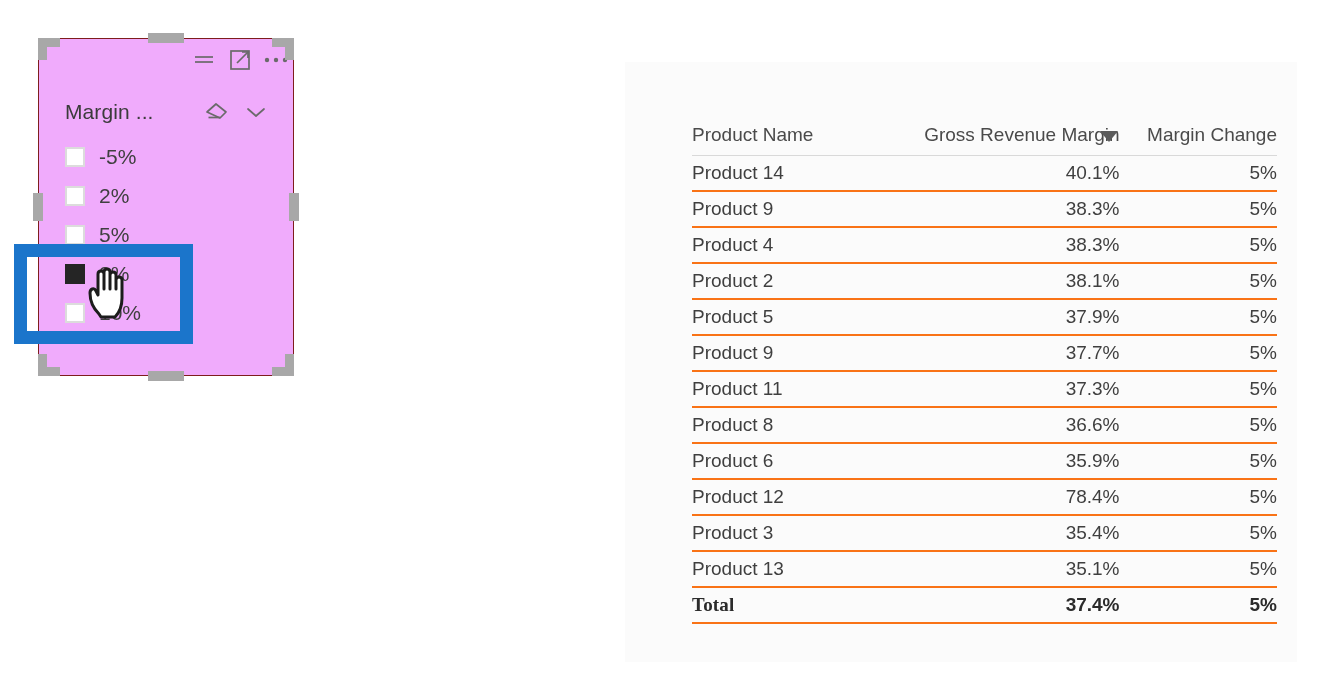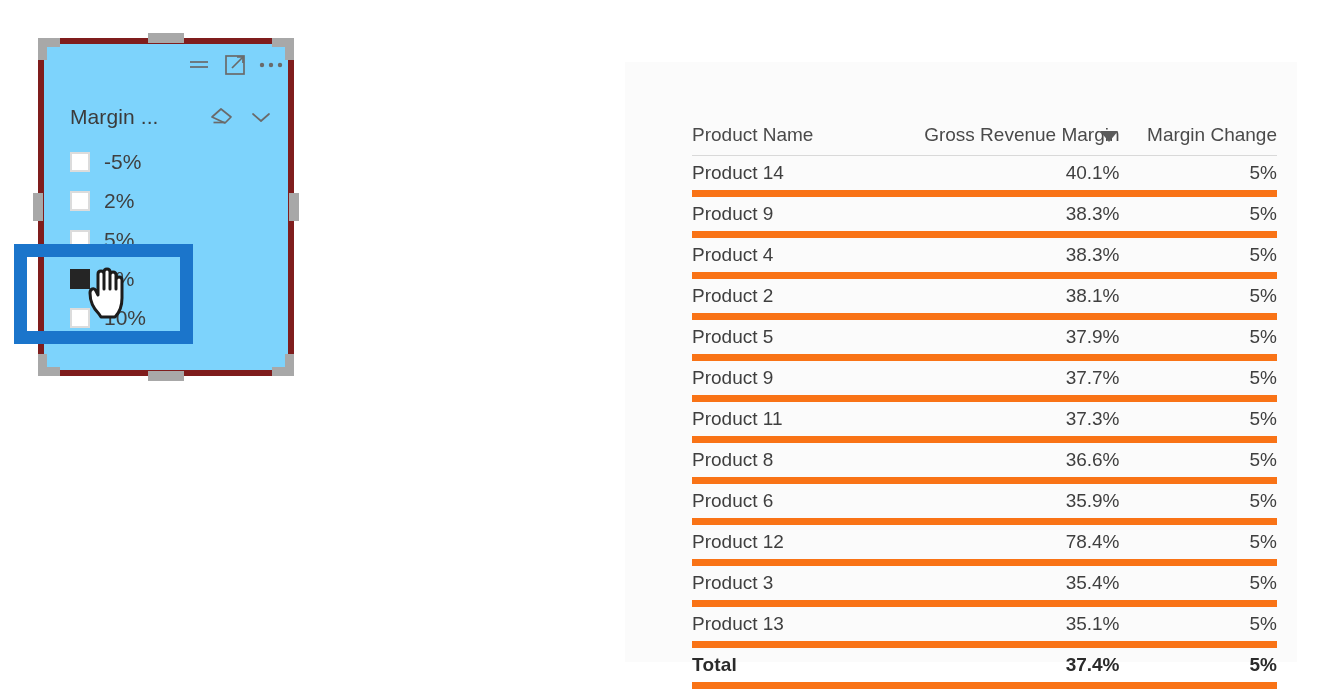--- a/index.html
+++ b/index.html
@@ -20,22 +20,22 @@
   #slicer-wrap {
     position: absolute;
     left: 38px;
     top: 38px;
     width: 256px;
     height: 338px;
   }
   #slicer-panel {
     position: absolute;
     inset: 0;
-    background: #7dd3fc;
-    border: 6px solid #7f1d1d;
+    background: #f0abfc;
+    border: 1px solid #7f1d1d;
     box-sizing: border-box;
   }
 
   
   #slicer-header-icons {
     position: absolute;
     right: 4px;
     top: 4px;
     height: 34px;
     display: flex;
@@ -206,36 +206,36 @@
     right: 2px;
     bottom: 13px;
     width: 0; height: 0;
     border-left: 9px solid transparent;
     border-right: 9px solid transparent;
     border-top: 11px solid #5b5b5b;
   }
 
   table#data-table td {
     padding: 7px 0 7px 0;
-    border-bottom: 7px solid #f97316;
+    border-bottom: 2px solid #f97316;
     white-space: nowrap;
     line-height: 20px;
   }
   td.c-name { text-align: left; }
   td.c-grm  { text-align: right; padding-right: 30px; }
   td.c-mc   { text-align: right; }
 
   tr.total-row td {
     font-weight: bold;
     color: #2b2b2b;
     border-bottom: none;
     border-top: 1px solid #d9d9d9;
     padding-top: 8px;
   }
-  tr.total-row td.c-name { letter-spacing: .2px; }
+  tr.total-row td.c-name { letter-spacing: .2px; font-family: Liberation Serif, serif; }
 </style>
 </head>
 <body>
 
 <div id="slicer-wrap">
 
   <div id="slicer-panel">
 
     <div id="slicer-header-icons">
       <div class="hdr-icon">

